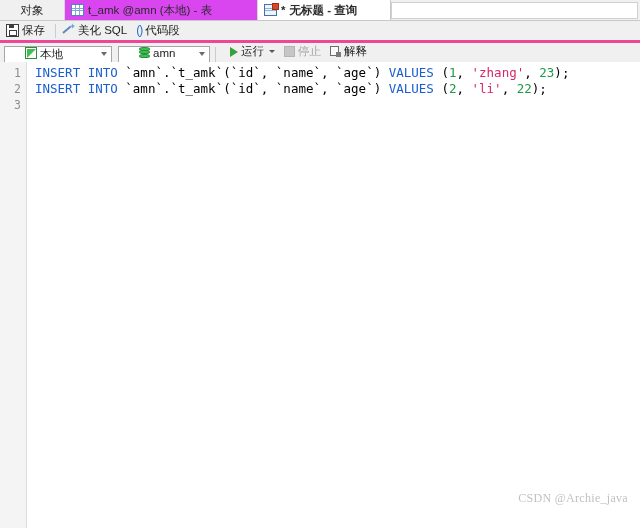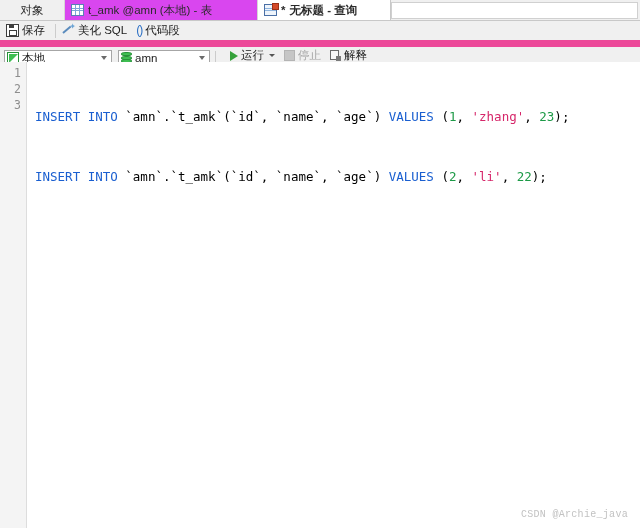--- a/index.html
+++ b/index.html
@@ -91,21 +91,21 @@
     background: #d44a2a;
     border: 1px solid #9c3118;
   }
 
   
   .toolbar {
     display: flex;
     align-items: center;
     height: 19px;
     background: #f0f0f0;
-    border-bottom: 7px solid #ec4899;
+    border-bottom: 3px solid #ec4899;
     padding: 0 3px;
     gap: 0px;
   }
   .tb-item {
     display: flex;
     align-items: center;
     gap: 3px;
     padding: 1px 6px 1px 3px;
     font-size: 11.5px;
     color: #1c1c1c;
@@ -241,26 +241,26 @@
   .selects {
     display: flex;
     align-items: center;
     height: 22px;
     background: #f0f0f0;
     border-bottom: 1px solid #cfcfcf;
     padding: 0 4px;
   }
   .combo {
     display: flex;
-    align-items: center;
+    align-items: flex-start;
     height: 17px;
     background: #ffffff;
     border: 1px solid #a6a6a6;
     box-sizing: border-box;
-    padding: 0 0 0 2px;
+    padding: 0 0 0 20px;
     font-size: 11.5px;
     color: #1a1a1a;
   }
   .combo.local { width: 108px; }
   .combo.db { width: 92px; margin-left: 6px; }
   .combo-label {
     flex: 1;
     padding-left: 3px;
     white-space: nowrap;
     overflow: hidden;
@@ -353,35 +353,35 @@
   .code-area {
     flex: 1;
     padding-top: 3px;
     padding-left: 8px;
     font-family: "DejaVu Sans Mono", "Liberation Mono", monospace;
     font-size: 12.5px;
     line-height: 16px;
     white-space: pre;
     overflow: hidden;
   }
-  .code-line { height: 16px; margin-top: 44px; }
+  .code-line { height: 16px; }
   .kw  { color: #1a5fd0; }
   .id  { color: #000000; }
   .pun { color: #000000; }
   .str { color: #d6276a; }
   .num { color: #1d9a47; }
 
   
   .watermark {
     position: absolute;
     right: 12px;
-    bottom: 8px;
-    font-size: 10px;
+    bottom: 22px;
+    font-size: 12px;
     color: #c2c2c2;
-    font-family: Liberation Mono, monospace;
+    font-family: Liberation Serif, serif;
     letter-spacing: 0.3px;
   }
   
   .bottom-strip {
     position: absolute;
     left: 0;
     bottom: 0;
     width: 100%;
     height: 10px;
     background: #ffffff;

